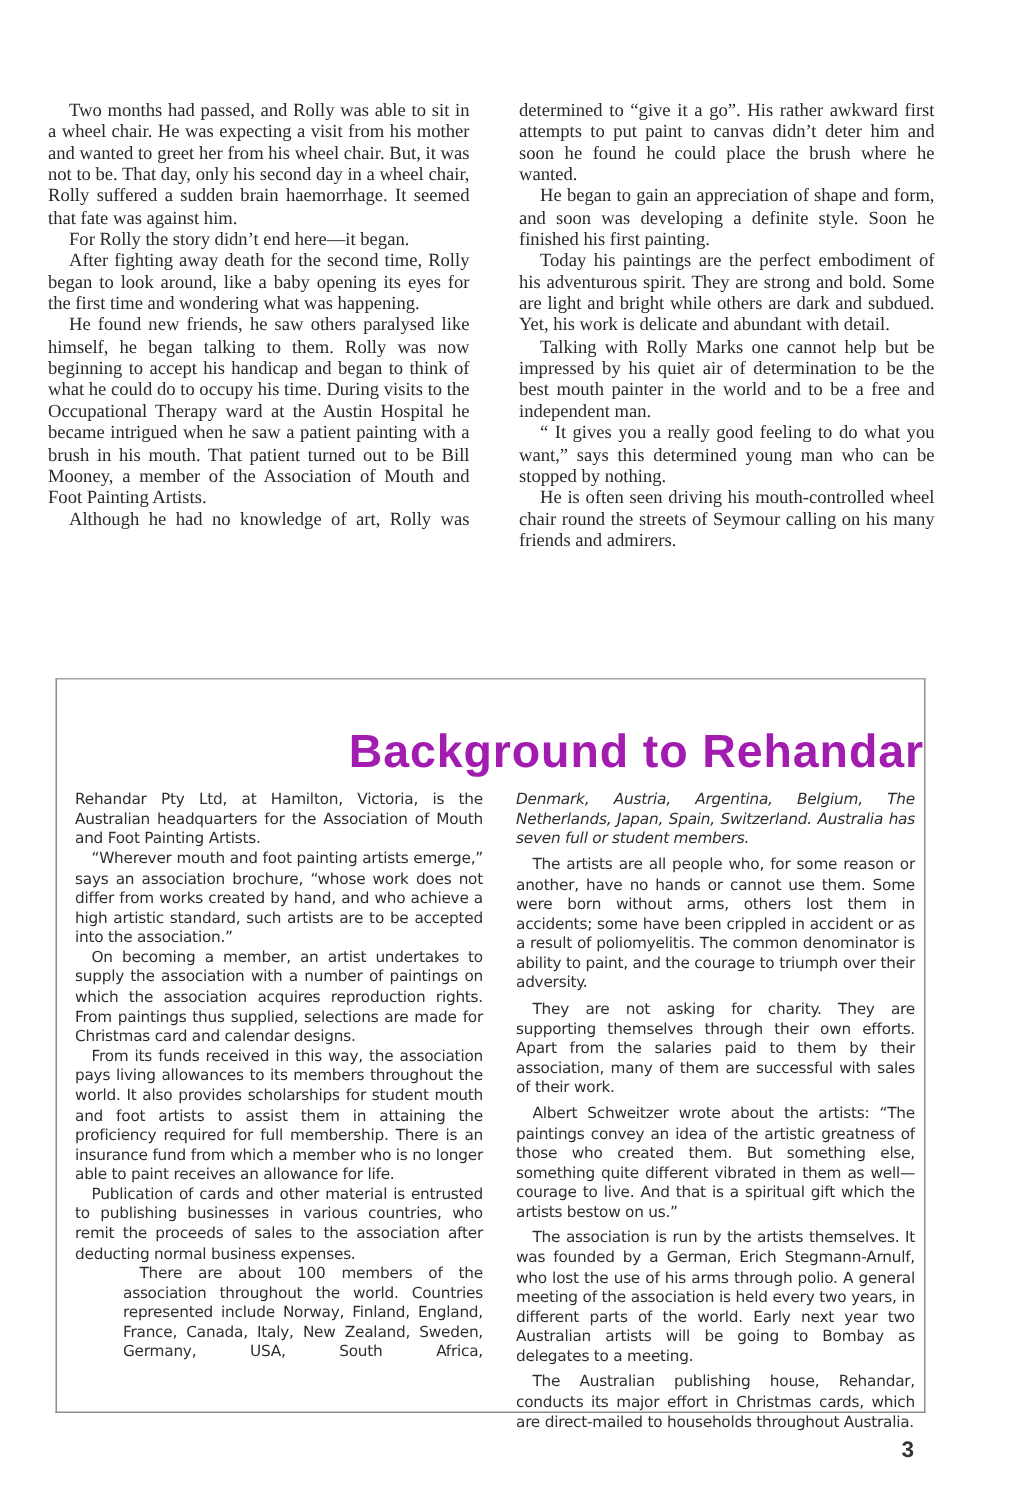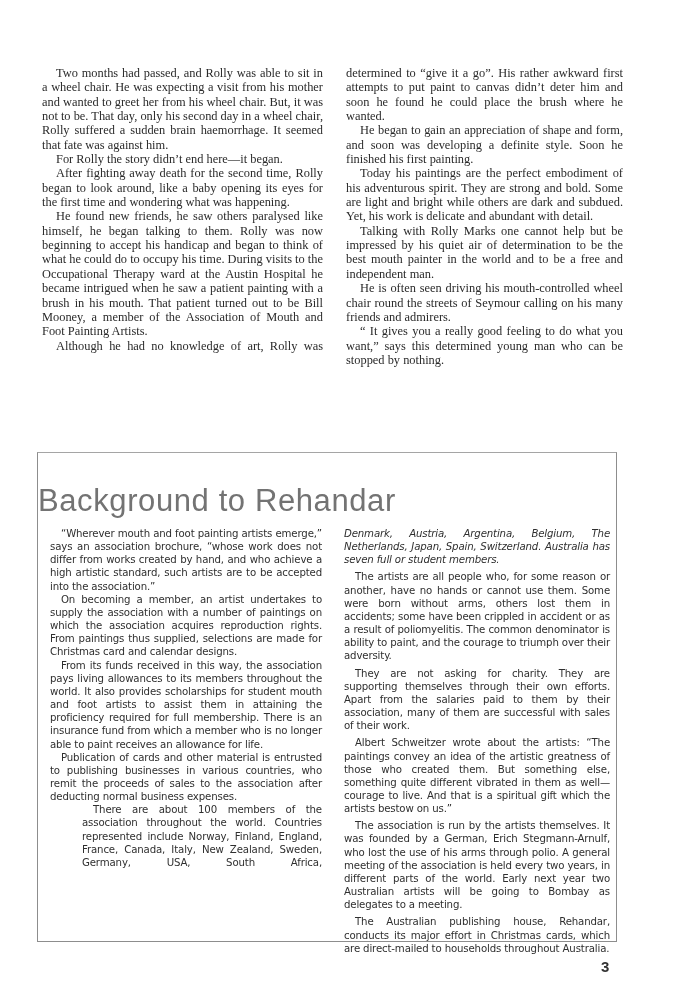--- a/index.html
+++ b/index.html
@@ -17,21 +17,21 @@
     .top-col {
       position: absolute;
       top: 66px;
       width: 281px;
       font-family: "Liberation Serif", "DejaVu Serif", serif;
       font-size: 12.4px;
       line-height: 14.35px;
       text-align: justify;
       color: #2a2a2a;
     }
-    .top-col.left { left: 42px; }
+    .top-col.left { left: 32px; }
     .top-col.right { left: 346px; width: 277px; }
     .top-col p {
       margin: 0;
       text-indent: 14px;
     }
     .top-col p.noindent { text-indent: 0; }
 
     .box {
       position: absolute;
       left: 37px;
@@ -40,26 +40,26 @@
       height: 490px;
       border: 1.5px solid #8d8d8d;
       border-top-color: #a5a5a5;
       box-sizing: border-box;
     }
     .box-title {
       position: absolute;
       left: 0;
       width: 100%;
       top: 30px;
-      text-align: left;
+      text-align: right;
       font-family: "Liberation Sans", "DejaVu Sans", sans-serif;
-      font-weight: normal;
+      font-weight: bold;
       font-size: 31px;
       letter-spacing: 0.6px;
-      color: #737373;
+      color: #a21caf;
       margin: 0;
     }
     .box-col {
       position: absolute;
       top: 74px;
       width: 272px;
       font-family: "DejaVu Sans", "Liberation Sans", sans-serif;
       font-size: 10.2px;
       line-height: 13.15px;
       text-align: justify;
@@ -95,28 +95,29 @@
   <p>After fighting away death for the second time, Rolly began to look around, like a baby opening its eyes for the first time and wondering what was happening.</p>
   <p>He found new friends, he saw others paralysed like himself, he began talking to them.  Rolly was now beginning to accept his handicap and began to think of what he could do to occupy his time. During visits to the Occupational Therapy ward at the Austin Hospital he became intrigued when he saw a patient painting with a brush in his mouth. That patient turned out to be Bill Mooney, a member of the Association of Mouth and Foot Painting Artists.</p>
   <p style="text-align-last: justify;">Although he had no knowledge of art, Rolly was</p>
 </div>
 
 <div class="top-col right">
   <p class="noindent">determined to “give it a go”. His rather awkward first attempts to put paint to canvas didn’t deter him and soon he found he could place the brush where he wanted.</p>
   <p>He began to gain an appreciation of shape and form, and soon was developing a definite style. Soon he finished his first painting.</p>
   <p>Today his paintings are the perfect embodiment of his adventurous spirit. They are strong and bold. Some are light and bright while others are dark and subdued. Yet, his work is delicate and abundant with detail.</p>
   <p>Talking with Rolly Marks one cannot help but be impressed by his quiet air of determination to be the best mouth painter in the world and to be a free and independent man.</p>
+  <p>“ It gives you a really good feeling to do what you want,” says this determined young man who can be stopped by nothing.</p>
   <p>He is often seen driving his mouth-controlled wheel chair round the streets of Seymour calling on his many friends and admirers.</p>
-  <p>“ It gives you a really good feeling to do what you want,” says this determined young man who can be stopped by nothing.</p>
 </div>
 
 <div class="box">
   <h2 class="box-title">Background to Rehandar</h2>
 
   <div class="box-col left">
+    <p class="noindent">Rehandar Pty Ltd, at Hamilton, Victoria, is the Australian headquarters for the Association of Mouth and Foot Painting Artists.</p>
     <p>“Wherever mouth and foot painting artists emerge,” says an association brochure, “whose work does not differ from works created by hand, and who achieve a high artistic standard, such artists are to be accepted into the association.”</p>
     <p>On becoming a member, an artist undertakes to supply the association with a number of paintings on which the association acquires reproduction rights. From paintings thus supplied, selections are made for Christmas card and calendar designs.</p>
     <p>From its funds received in this way, the association pays living allowances to its members throughout the world. It also provides scholarships for student mouth and foot artists to assist them in attaining the proficiency required for full membership. There is an insurance fund from which a member who is no longer able to paint receives an allowance for life.</p>
     <p>Publication of cards and other material is entrusted to publishing businesses in various countries, who remit the proceeds of sales to the association after deducting normal business expenses.</p>
     <p style="text-align-last: justify; margin-left: 32px;">There are about 100 members of the association throughout the world. Countries represented include Norway, Finland, England, France, Canada, Italy, New Zealand, Sweden, Germany, USA, South Africa,</p>
   </div>
 
   <div class="box-col right">
     <p class="noindent">Denmark, Austria, Argentina, Belgium, The Netherlands, Japan, Spain, Switzerland. Australia has seven full or student members.</p>
     <p>The artists are all people who, for some reason or another, have no hands or cannot use them. Some were born without arms, others lost them in accidents; some have been crippled in accident or as a result of poliomyelitis. The common denominator is ability to paint, and the courage to triumph over their adversity.</p>

